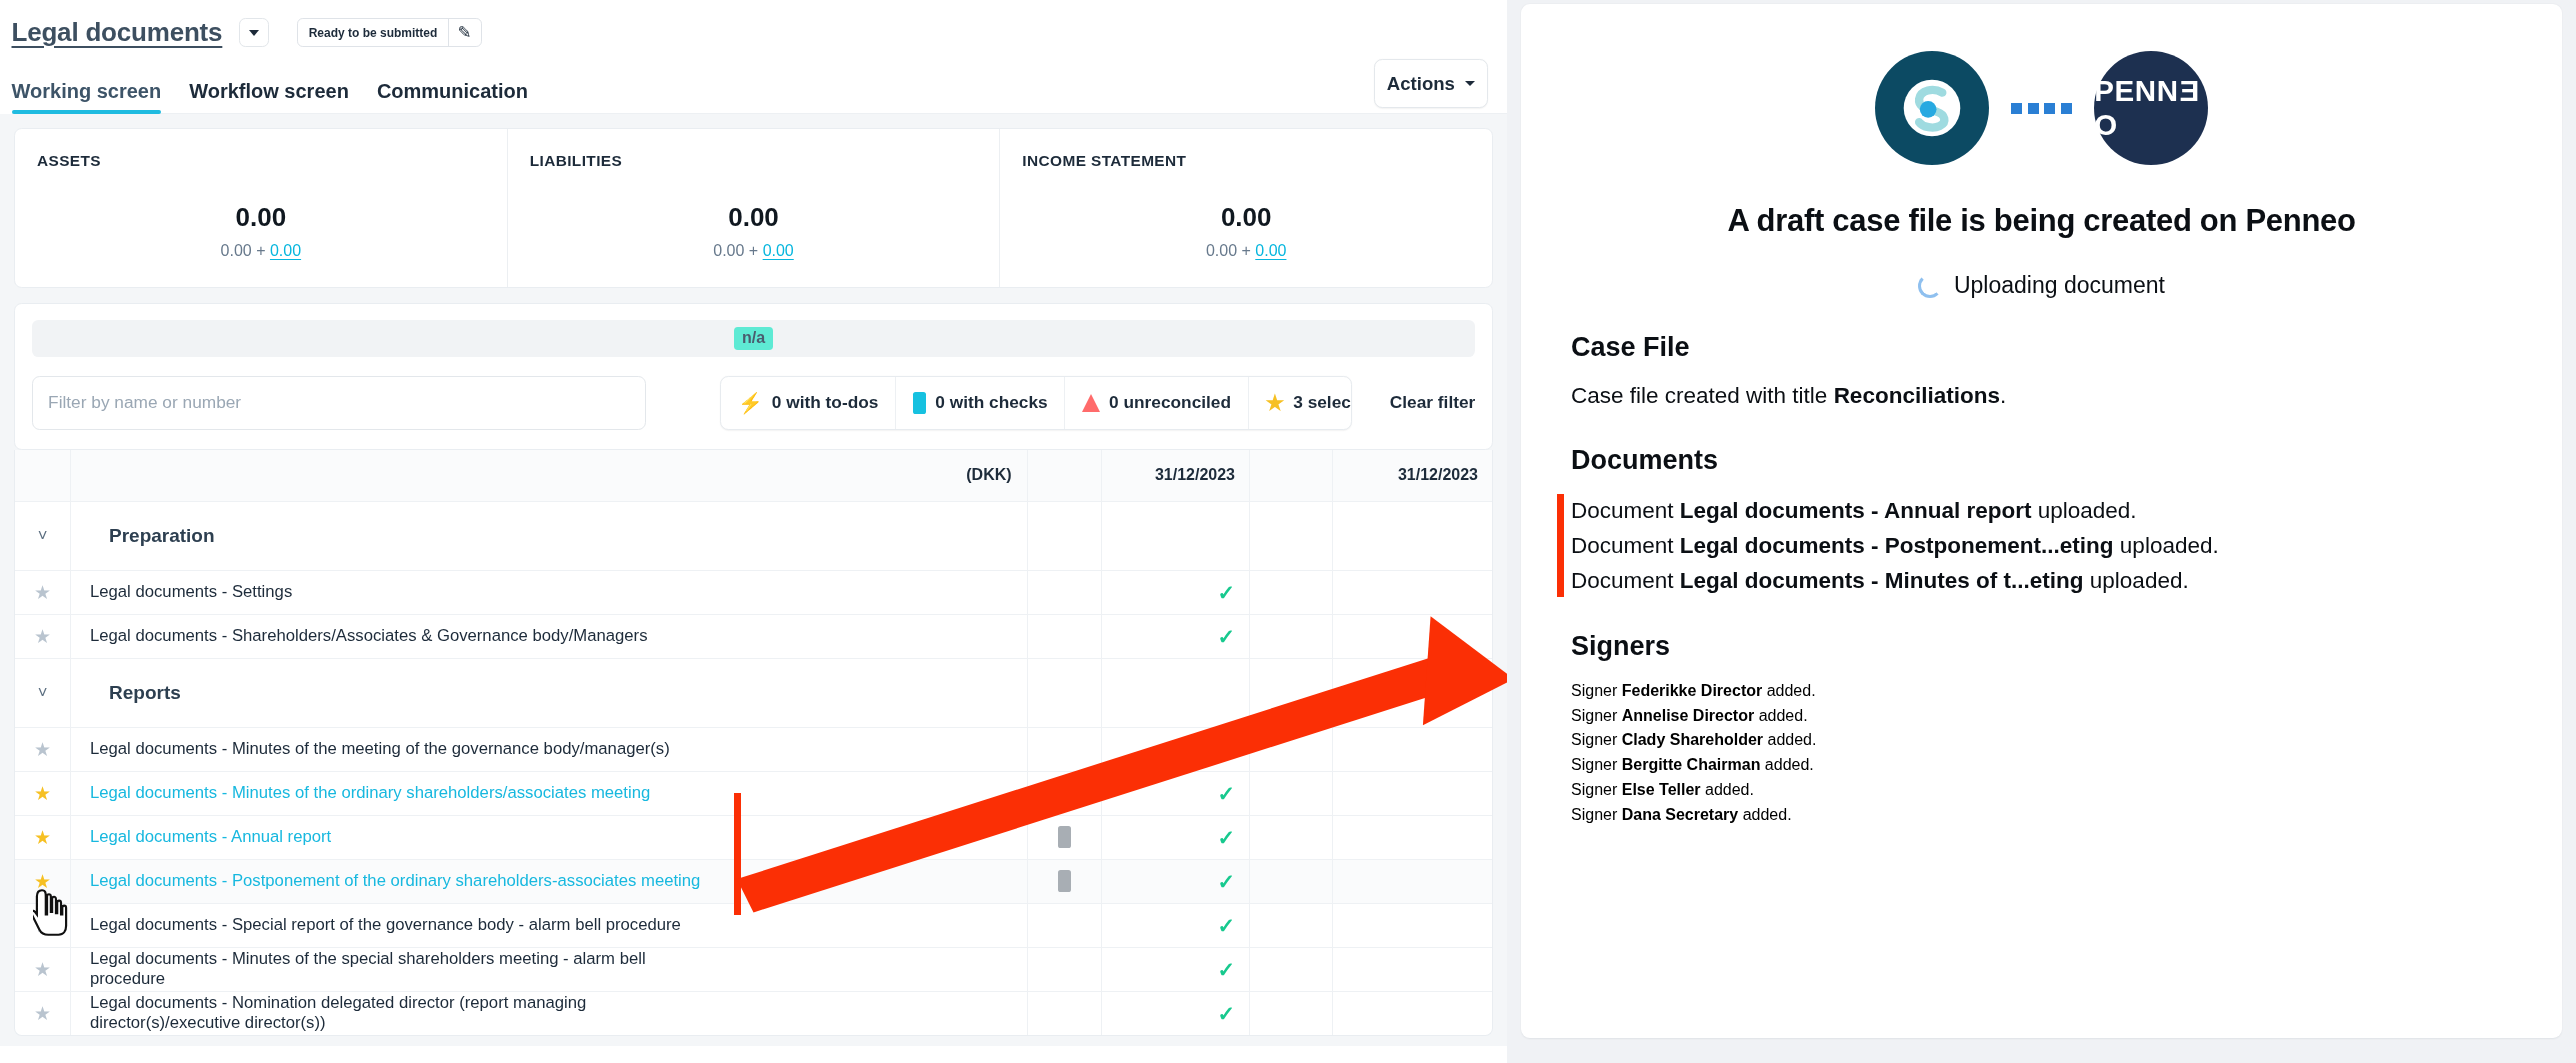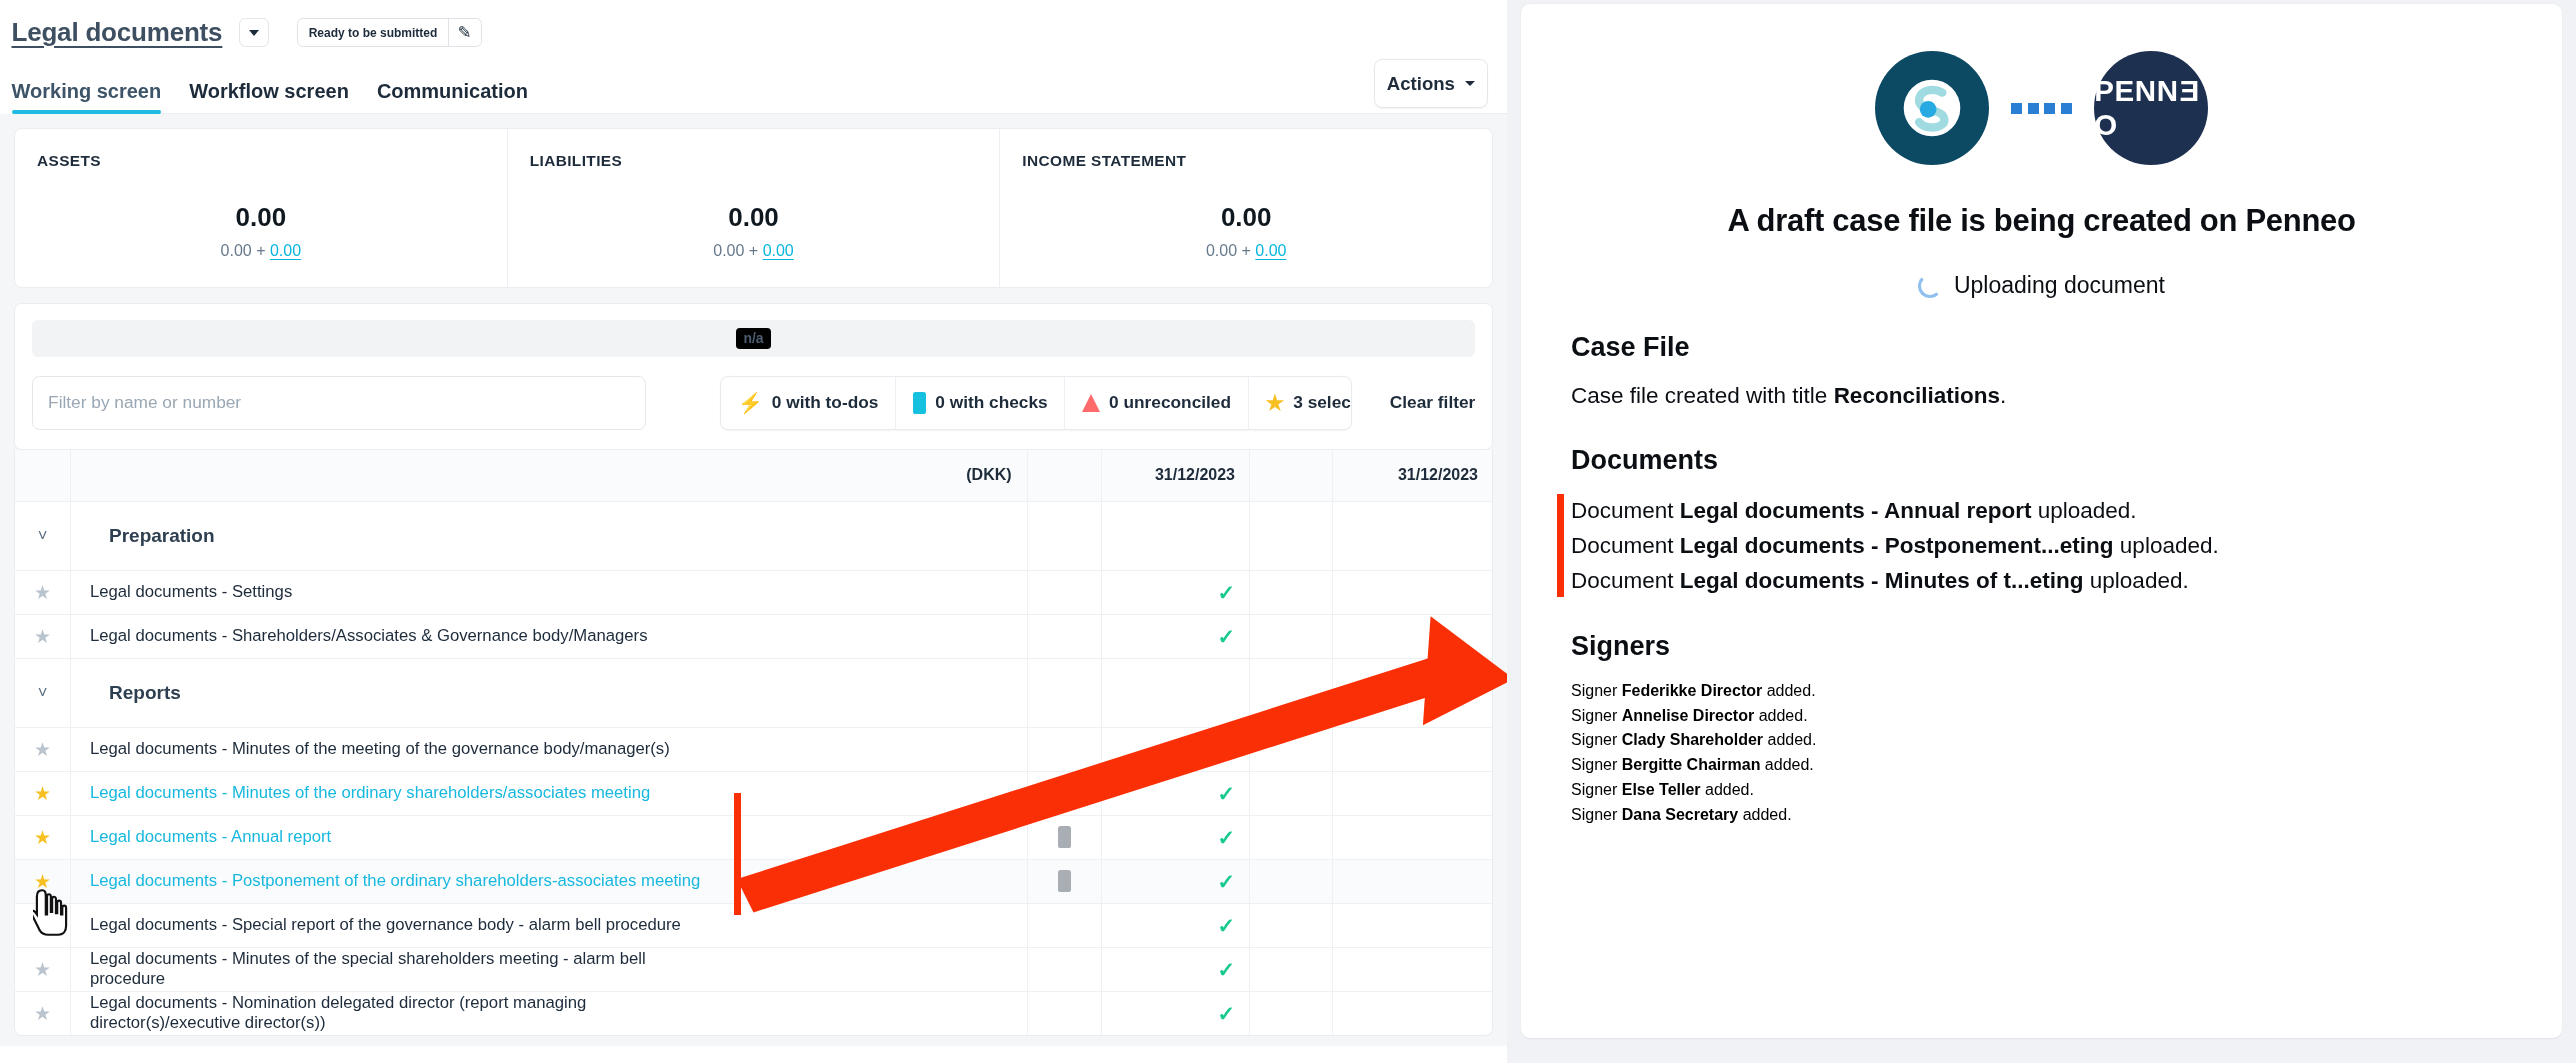--- a/index.html
+++ b/index.html
@@ -81,21 +81,21 @@
 
   
   .filter-panel {
     background: #fff; border: 0.6px solid #e9edf1; border-radius: 7.7px;
     margin-top: 15.4px; padding: 15.4px 16.7px 19px 16.7px;
   }
   .na-bar {
     background: #f1f3f5; border-radius: 6.4px; height: 37px;
     display: flex; align-items: center; justify-content: center;
   }
-  .na-chip { background: #000000; border-radius: 3.8px; padding: 2.6px 7.7px; font-size: 14px; color: #4a5c6e; font-weight: 600; }
+  .na-chip { background: #5eead4; border-radius: 3.8px; padding: 2.6px 7.7px; font-size: 16px; color: #4a5c6e; font-weight: 600; }
 
   .filter-row { display: flex; align-items: center; margin-top: 19px; gap: 0; }
   .filter-input {
     width: 654px; height: 54px; border: 0.6px solid #e3e7eb; border-radius: 7.7px;
     background: #fff; font-size: 17.3px; color: #9aa7b4; padding: 0 15.4px;
     display: flex; align-items: center; font-family: "Liberation Sans", sans-serif;
   }
   .seg {
     display: flex; margin-left: 74px; border: 0.6px solid #e7ebef; border-radius: 8.3px;
     overflow: hidden; height: 54px; box-shadow: 0 0.6px 1.3px rgba(0,0,0,.05); background: #fff;

